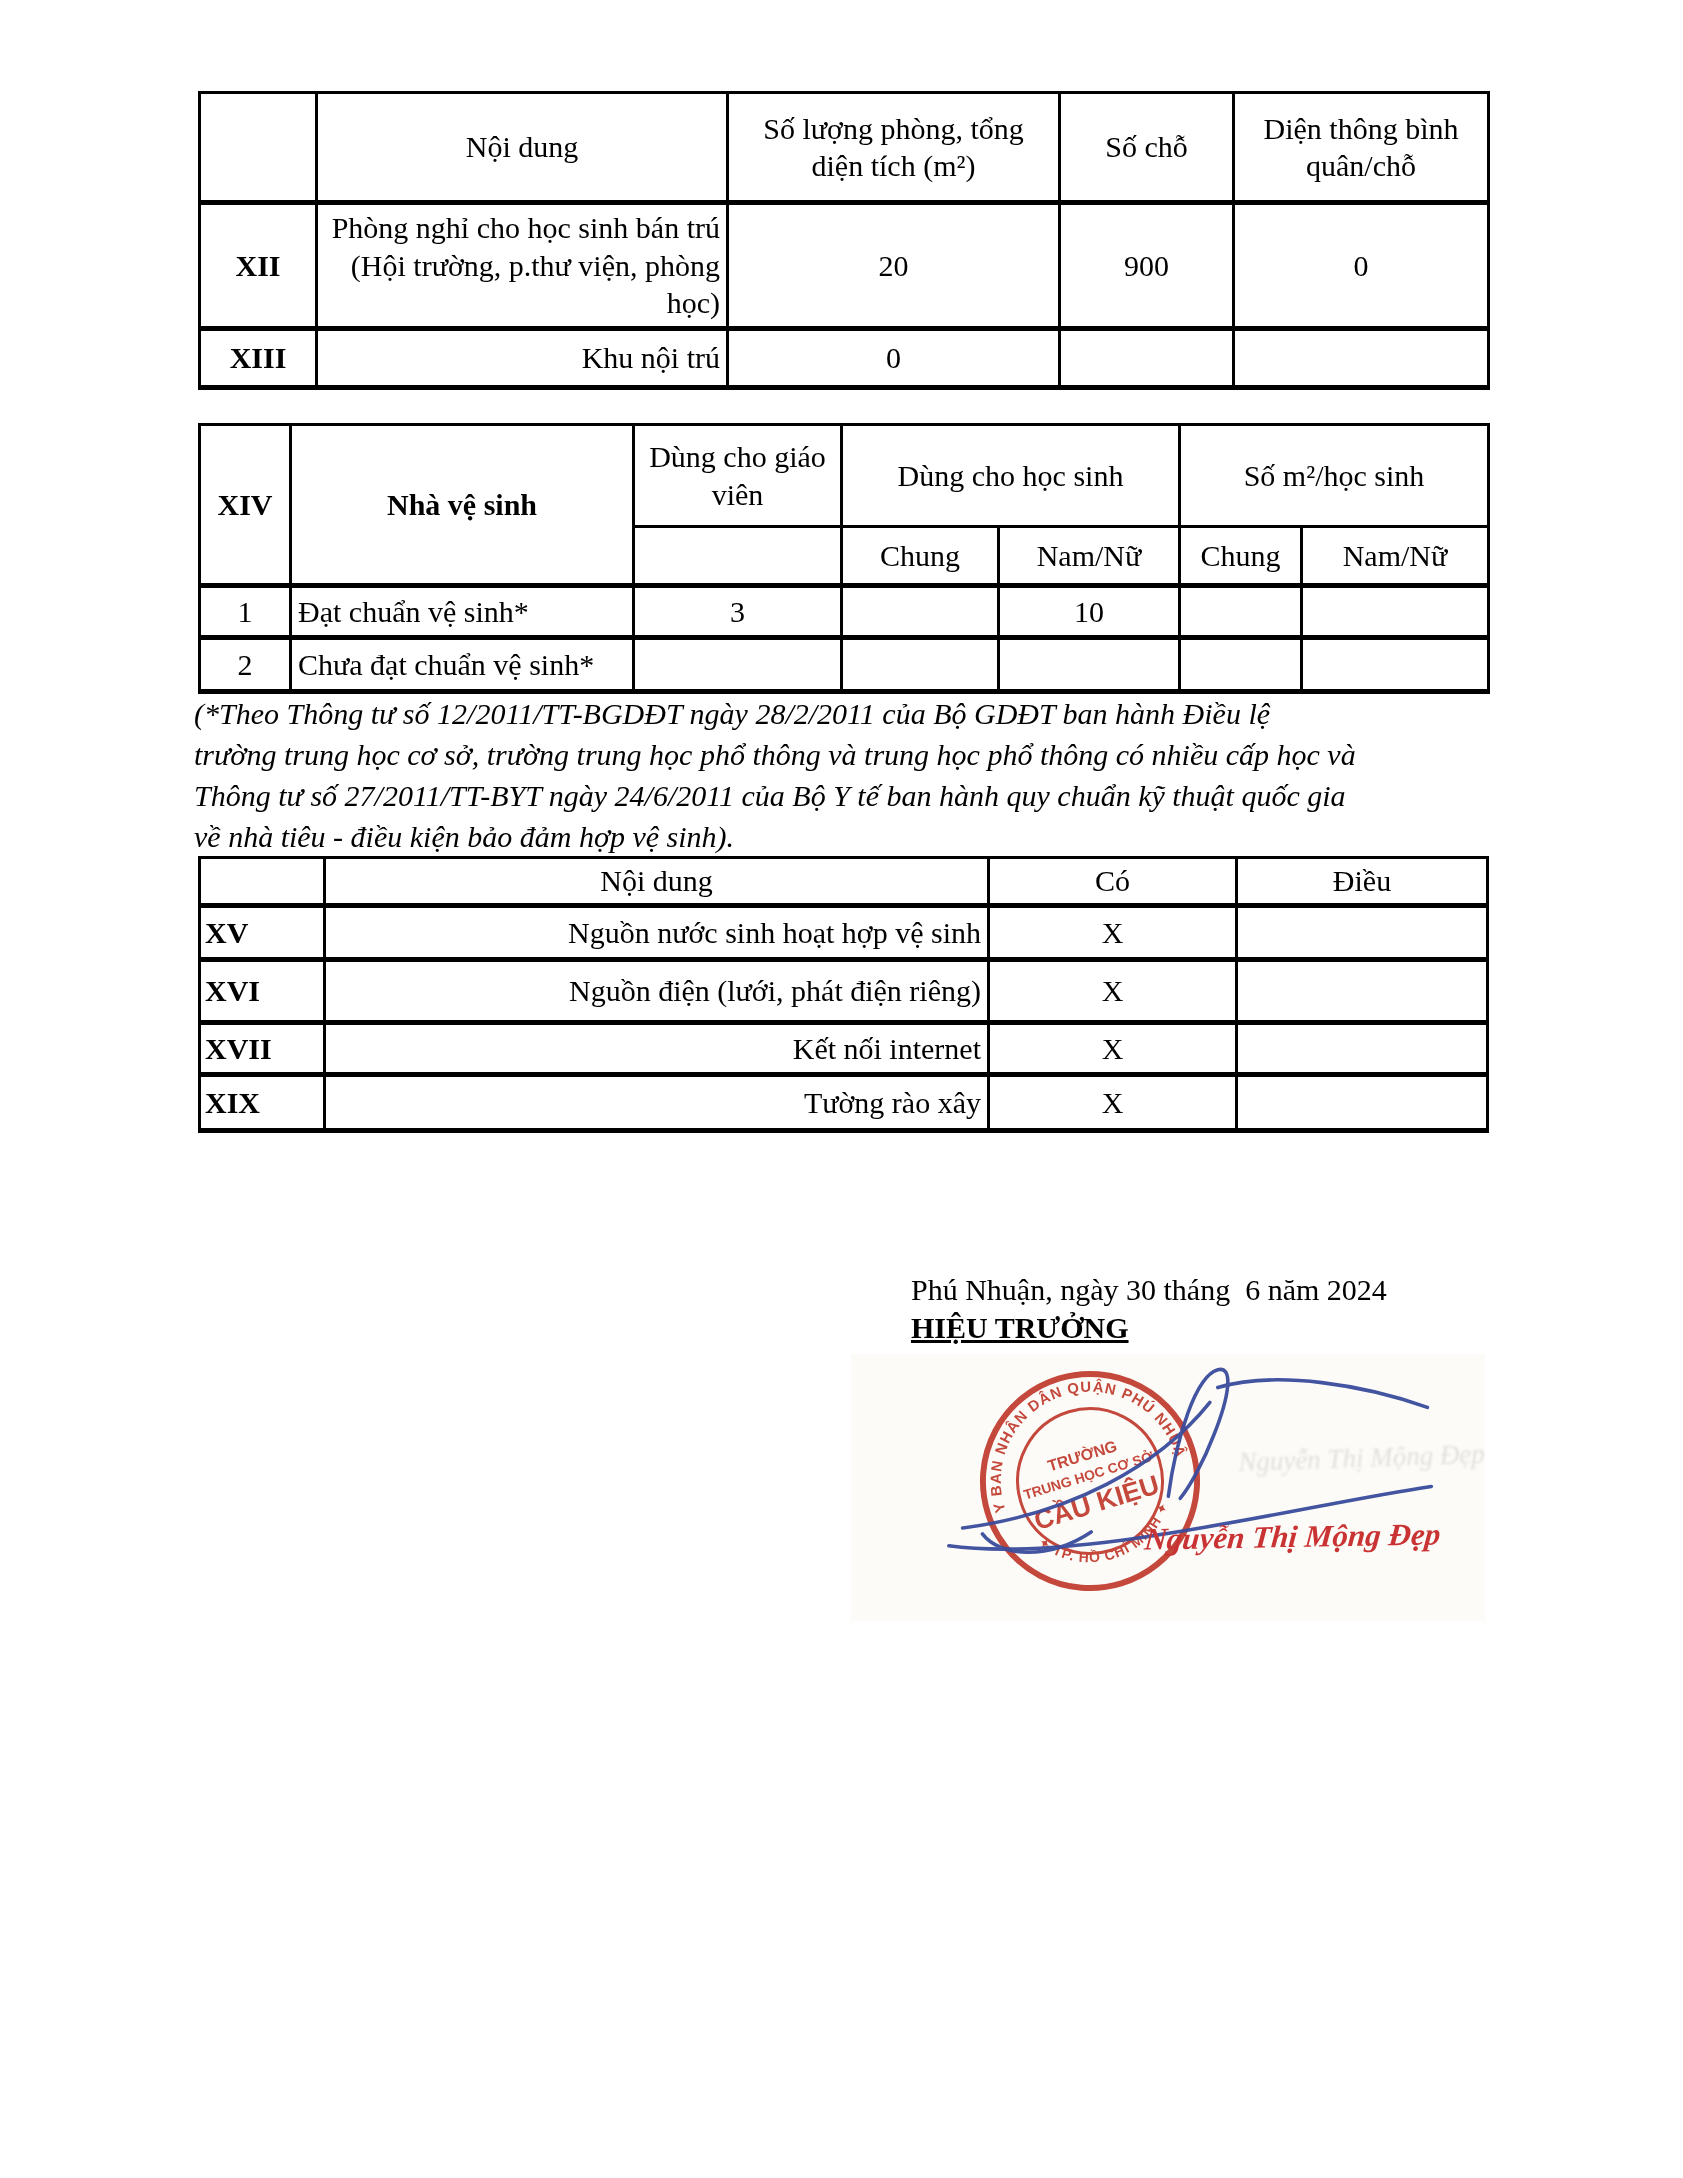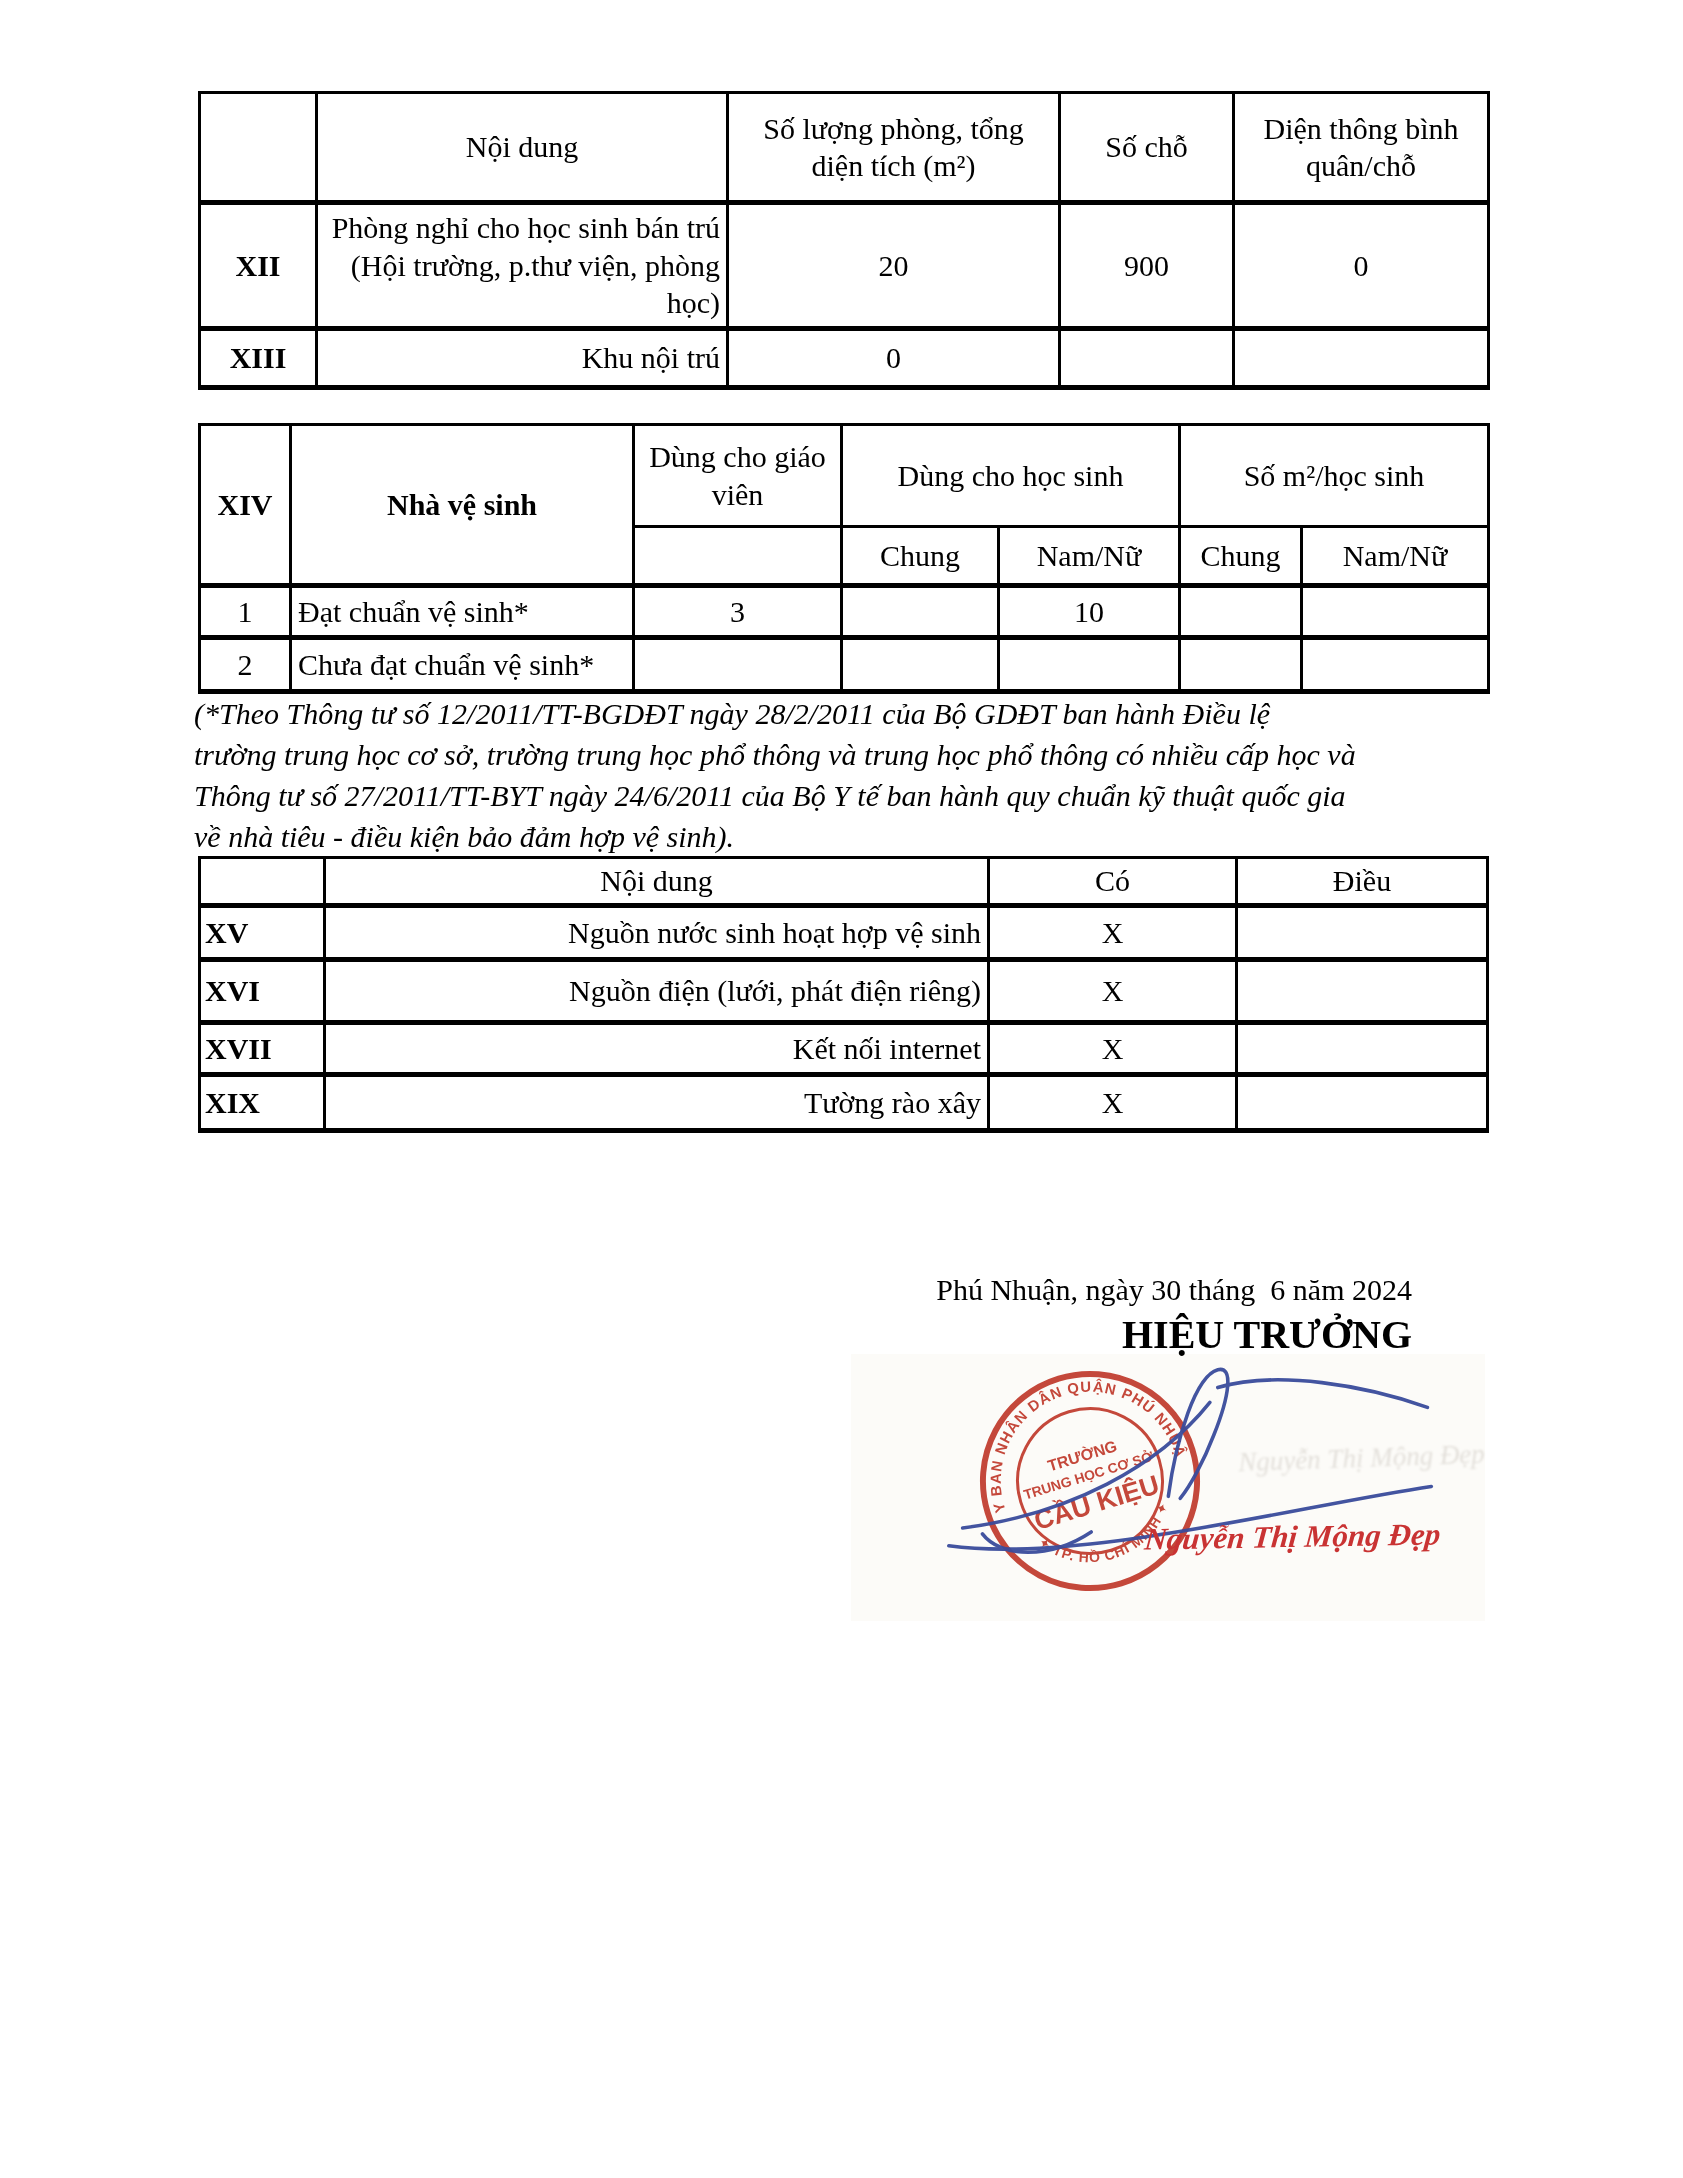--- a/index.html
+++ b/index.html
@@ -13,23 +13,23 @@
   tr.tk td{border-top-width:5px;}
   tr.bk td{border-bottom-width:5px;}
   .c{text-align:center;}
   .b{font-weight:bold;}
   .lbl{font-weight:normal;text-align:right;}
   .roman-left{font-weight:bold;text-align:left;padding-left:4px;margin-left:23px;}
   #footnote{
     left:194px;top:693px;width:1317px;
     font-style:italic;font-size:30px;line-height:1.37;white-space:pre-line;
   }
-  #date-block{left:858px;top:1273px;width:554px;text-align:right;}
+  #date-block{left:911px;top:1273px;width:554px;text-align:left;}
   #place-date{font-size:30px;white-space:pre;}
-  #signer-title{font-size:40px;font-weight:bold;margin-top:4px;}
+  #signer-title{font-size:30px;font-weight:bold;margin-top:4px;text-decoration:underline;}
   #stamp-wrap{left:975px;top:1366px;width:230px;height:230px;}
   #sig-ink{left:921px;top:1348px;width:554px;height:267px;pointer-events:none;}
   #signer-name{
     left:1129px;top:1519px;width:327px;text-align:center;
     font-style:italic;font-weight:bold;font-size:31px;color:#c93333;
     transform:skewX(-6deg) rotate(-1deg);
   }
   #ghost-name{
     left:1233px;top:1443px;width:257px;text-align:center;
     font-style:italic;font-size:27px;color:#8a7f72;opacity:.22;filter:blur(1.2px);

